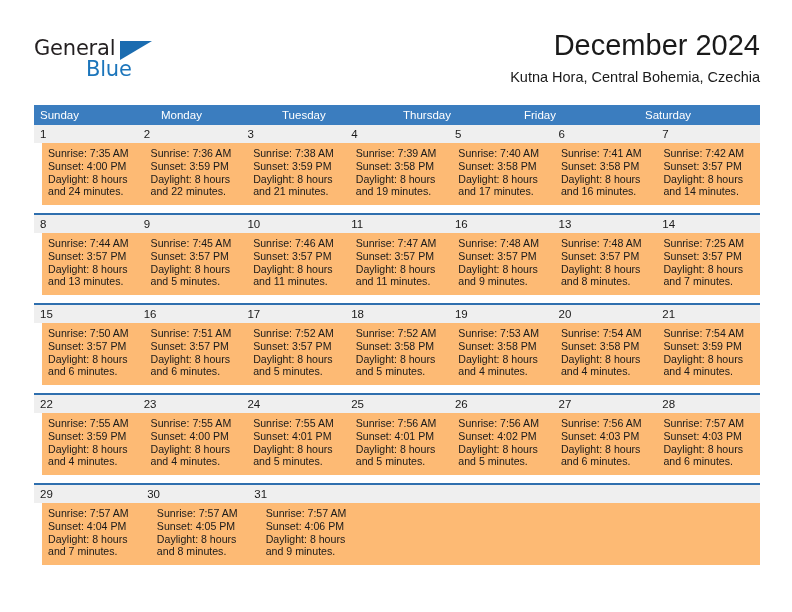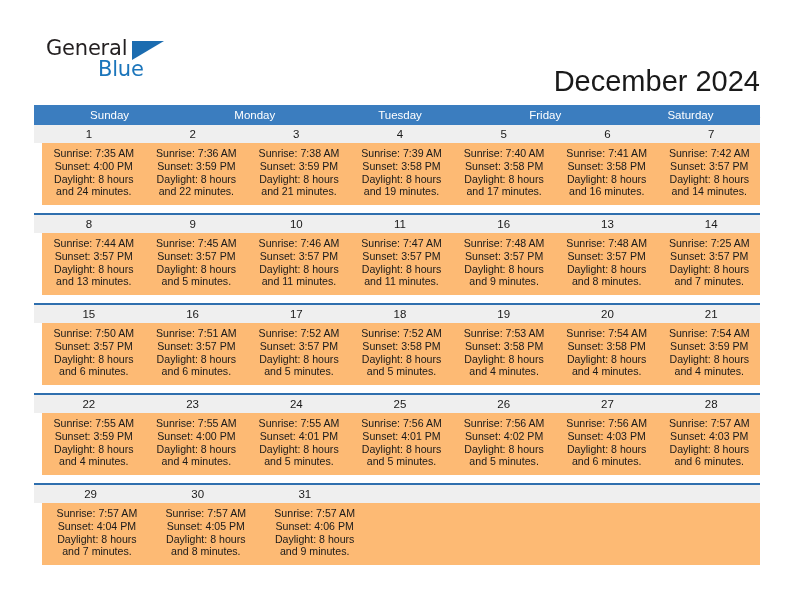--- a/index.html
+++ b/index.html
@@ -30,21 +30,20 @@
     right: 32px;
     height: 66px;
   }
 
   .logo {
     position: absolute;
     left: 0;
     top: 8px;
     width: 130px;
     height: 48px;
-    margin-left: 12px;
   }
   .logo-general {
     position: absolute;
     left: 0;
     top: 0;
     font-size: 21px;
     letter-spacing: -0.2px;
     color: #231f20;
     font-family: "DejaVu Sans", sans-serif;
     line-height: 24px;
@@ -75,38 +74,36 @@
     top: 0;
     text-align: right;
   }
   .cal-title {
     font-size: 29px;
     font-weight: normal;
     color: #1a1a1a;
     line-height: 34px;
     white-space: nowrap;
     font-family: "Liberation Sans", sans-serif;
-    margin-top: 36px;
   }
   .cal-subtitle {
     margin-top: 6px;
     font-size: 14.5px;
     color: #1a1a1a;
     line-height: 18px;
     white-space: nowrap;
     font-family: "Liberation Sans", sans-serif;
   }
 
   
   .calendar {
     position: absolute;
     left: 34px;
     top: 105px;
     width: 726px;
-    text-align: center;
   }
 
   .dow-row {
     display: flex;
     background: #3b7dbf;
     height: 20px;
   }
   .dow-cell {
     flex: 1 1 0;
     color: #ffffff;
@@ -181,20 +178,21 @@
       <div class="cal-subtitle">Kutna Hora, Central Bohemia, Czechia</div>
     </div>
 
   </div>
 
   <div class="calendar">
     <div class="dow-row" id="dow-row">
         <div class="dow-cell">Sunday</div>
         <div class="dow-cell">Monday</div>
         <div class="dow-cell">Tuesday</div>
+        <div class="dow-cell">Thursday</div>
         <div class="dow-cell">Friday</div>
         <div class="dow-cell">Saturday</div>
       </div>
     <div id="weeks-container">
         <div class="week">
           <div class="week-numbers">
             <div class="num-cell">1</div>
             <div class="num-cell">2</div>
             <div class="num-cell">3</div>
             <div class="num-cell">4</div>

